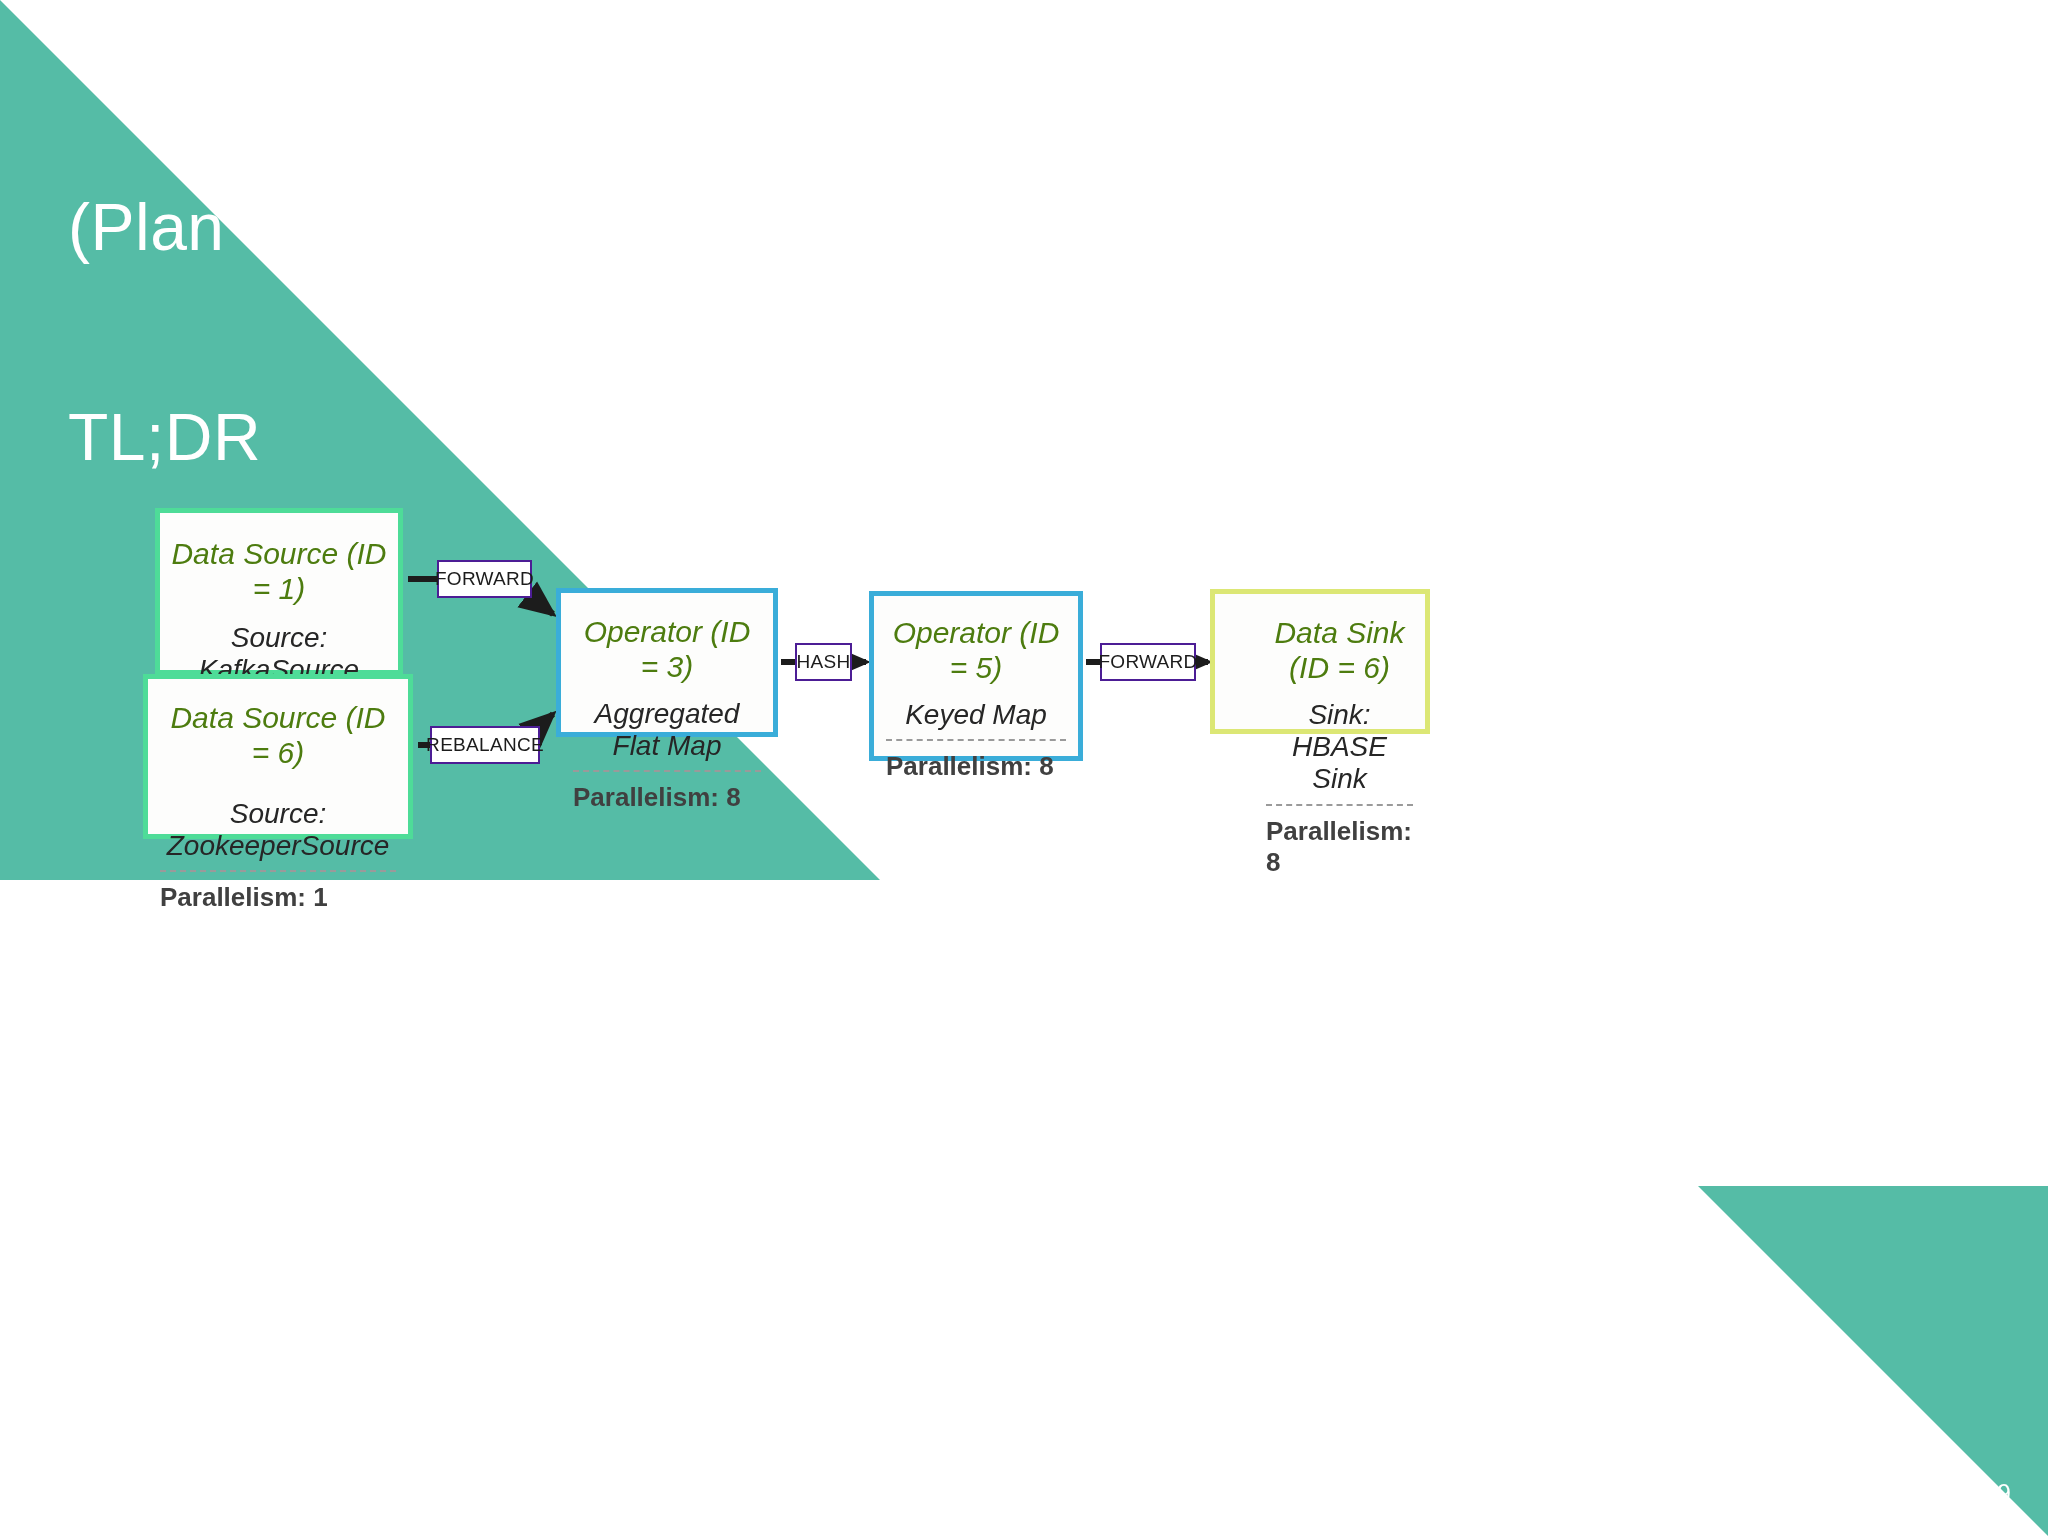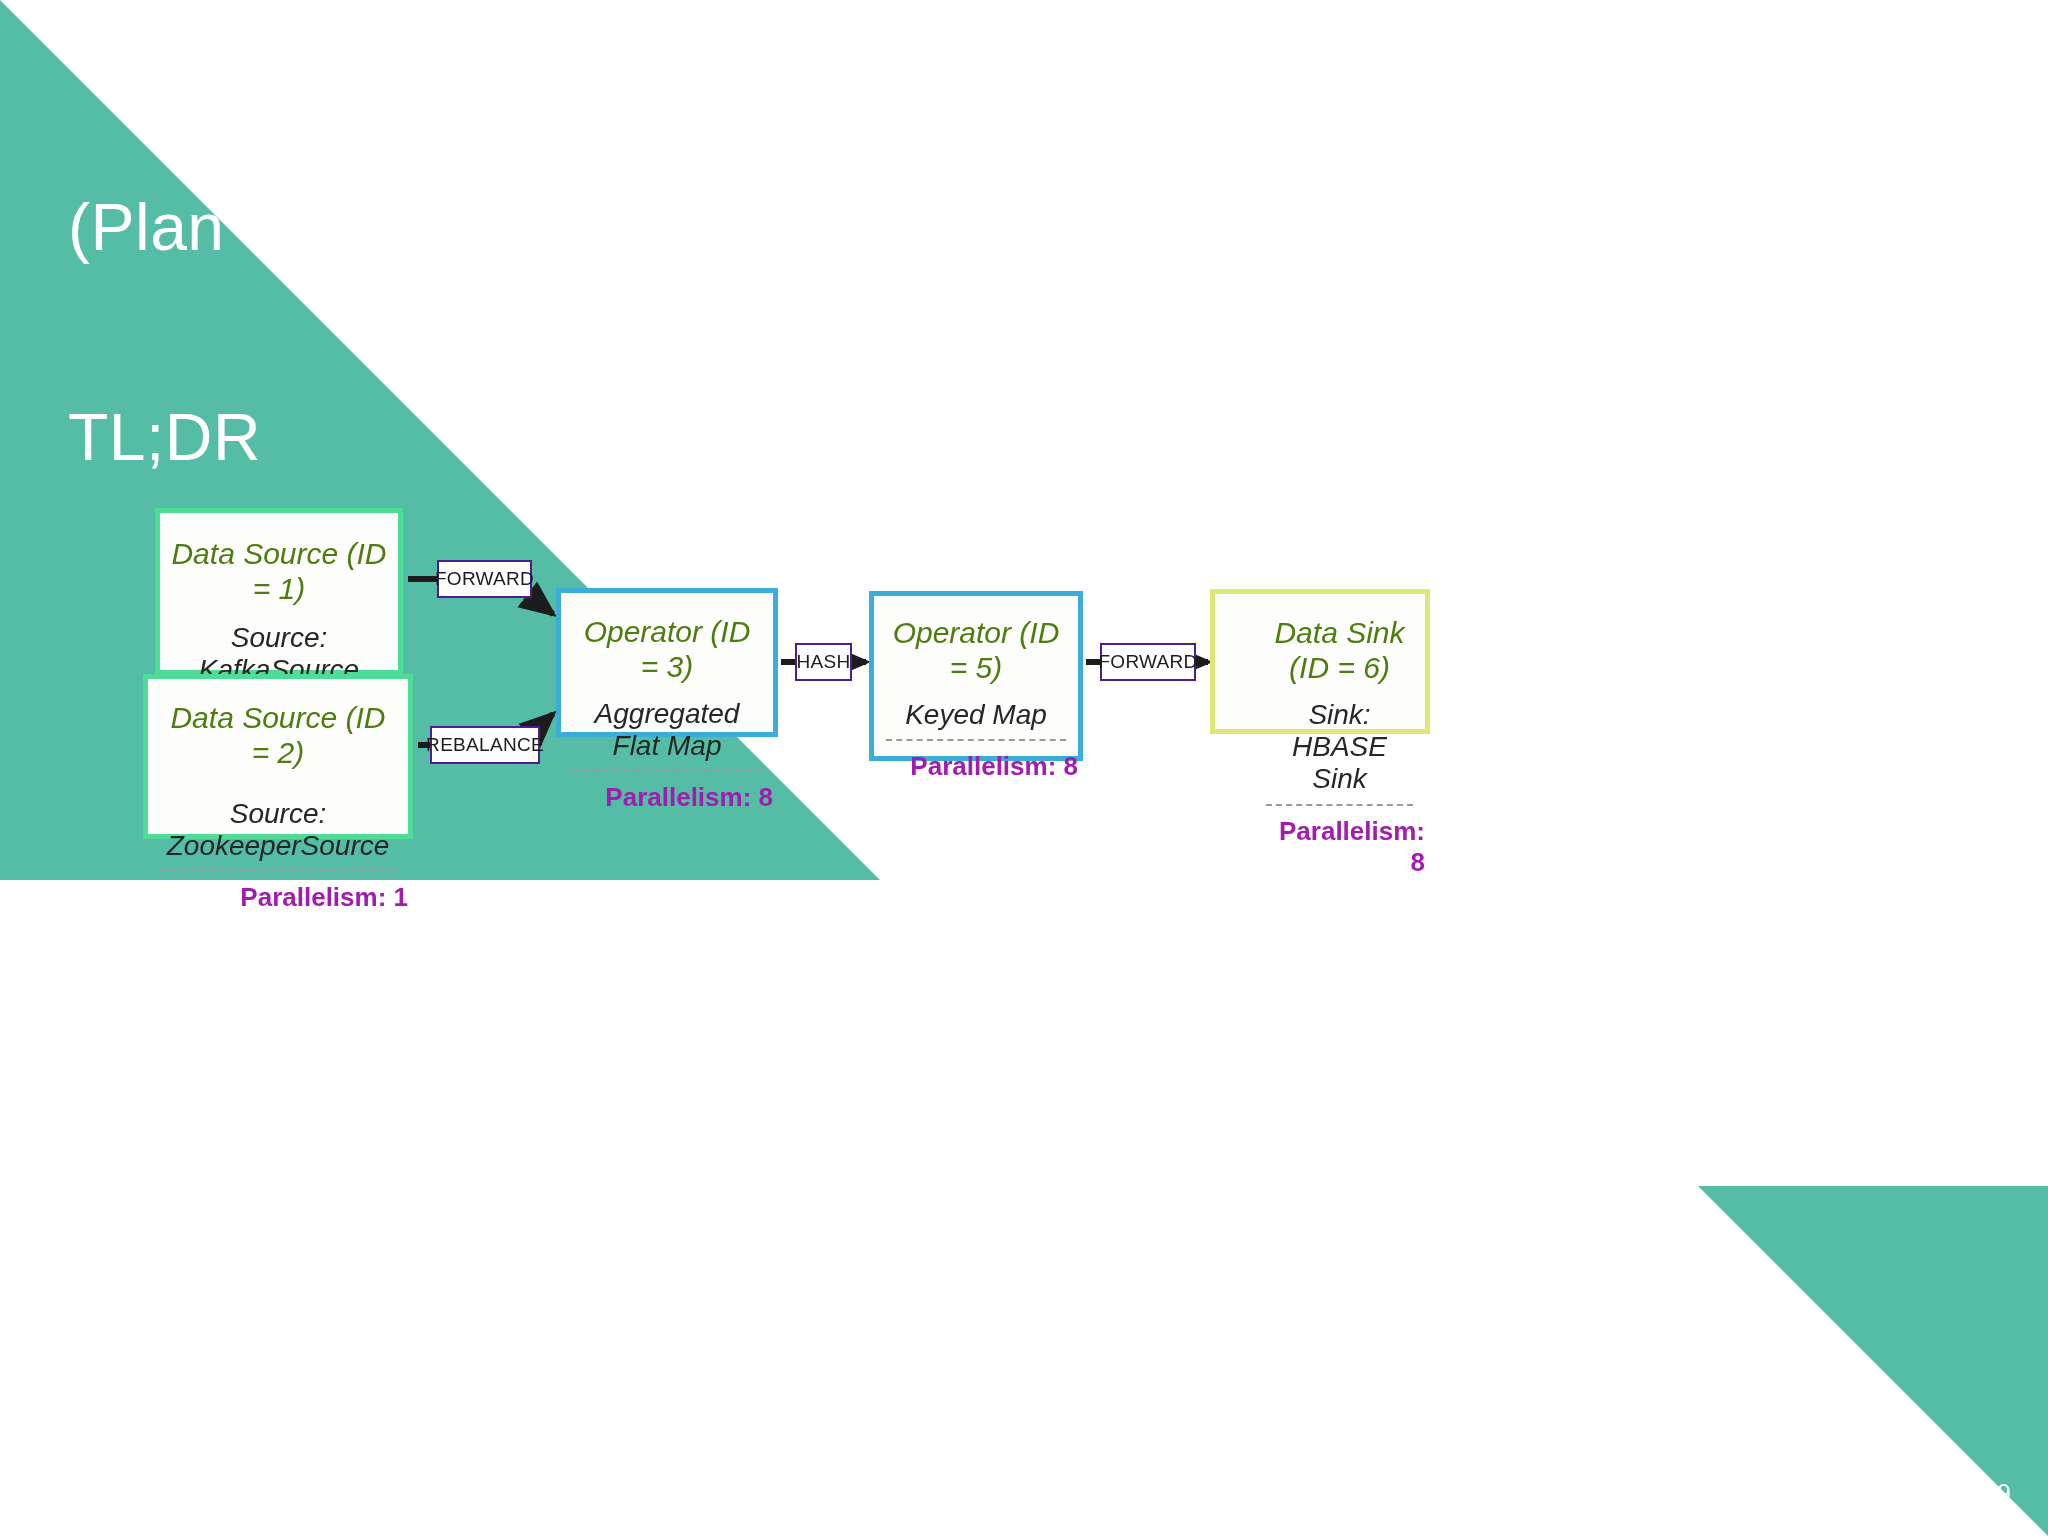--- a/index.html
+++ b/index.html
@@ -97,24 +97,24 @@
     line-height: 1.15;
     padding: 0 12px;
   }
   .node-divider {
     border: none;
     border-top: 2px dashed #9a9a9a;
     margin: 8px 12px 0 12px;
     height: 0;
   }
   .node-parallelism {
-    color: #a21caf;
+    color: #404040;
     font-weight: bold;
     font-size: 26px;
-    text-align: right;
+    text-align: left;
     padding: 10px 0 0 12px;
   }
 
   
   #node-source-1 {
     left: 155px; top: 508px; width: 248px; height: 167px;
     border-width: 5px; border-color: #4EDC98;
   }
   #node-source-1 .node-title { margin-top: 24px; }
   #node-source-1 .node-desc  { margin-top: 16px; }
@@ -202,21 +202,21 @@
     </svg>
 
     <div class="node" id="node-source-1">
       <div class="node-title">Data Source (ID = 1)</div>
       <div class="node-desc">Source: KafkaSource</div>
       <hr class="node-divider">
       <div class="node-parallelism">Parallelism: 8</div>
     </div>
 
     <div class="node" id="node-source-2">
-      <div class="node-title">Data Source (ID = 2)</div>
+      <div class="node-title">Data Source (ID = 6)</div>
       <div class="node-desc">Source: ZookeeperSource</div>
       <hr class="node-divider">
       <div class="node-parallelism">Parallelism: 1</div>
     </div>
 
     <div class="node" id="node-operator-3">
       <div class="node-title">Operator (ID = 3)</div>
       <div class="node-desc">Aggregated Flat Map</div>
       <hr class="node-divider">
       <div class="node-parallelism">Parallelism: 8</div>

